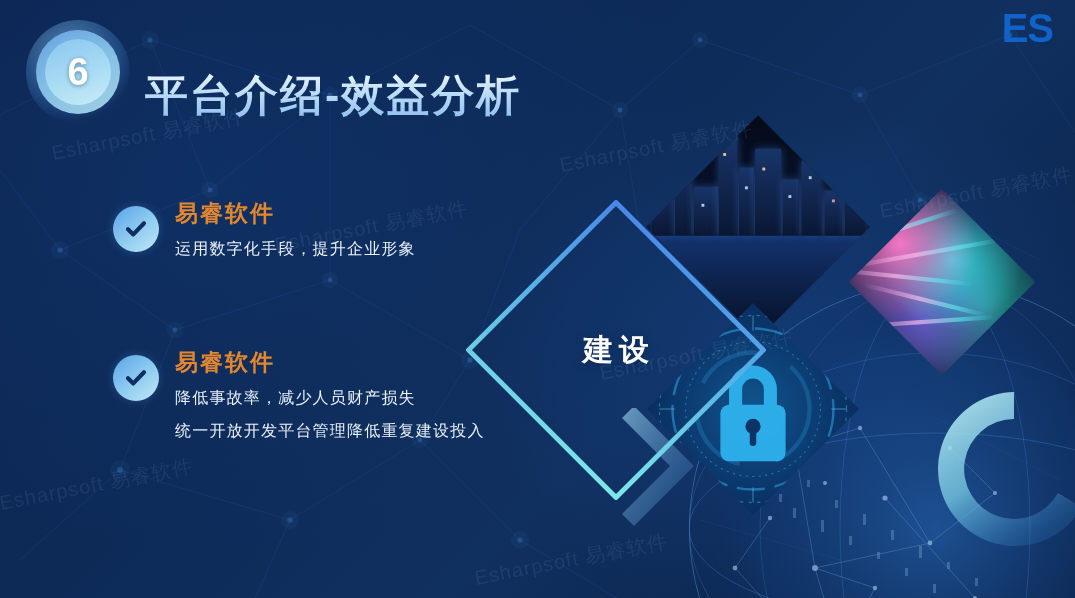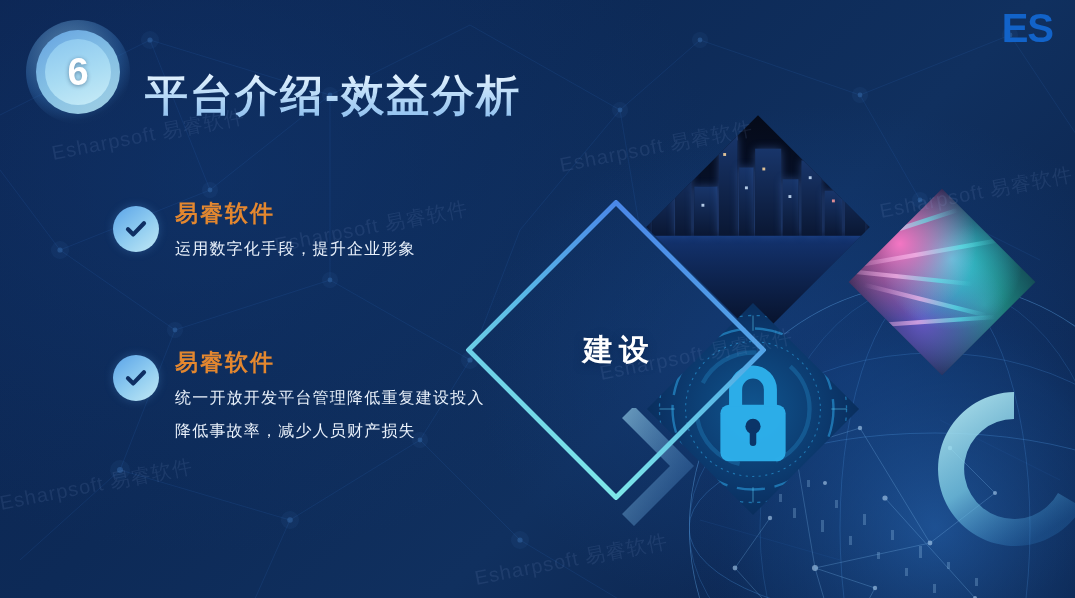--- a/index.html
+++ b/index.html
@@ -522,22 +522,22 @@
   </div>
 
   <div class="bullet-block" style="left:113px; top:355px;">
     <div class="check">
       <svg width="26" height="26" viewBox="0 0 26 26">
         <path d="M5 13.2 L10.3 18.4 L21 7.2" fill="none" stroke="#0f2f63" stroke-width="4.2" stroke-linecap="round" stroke-linejoin="round"></path>
       </svg>
     </div>
     <div class="bl-heading">易睿软件</div>
     <div class="bl-lines">
+      <div class="bl-line">降低事故率，减少人员财产损失</div>
       <div class="bl-line">统一开放开发平台管理降低重复建设投入</div>
-      <div class="bl-line">降低事故率，减少人员财产损失</div>
     </div>
   </div>
 
   <div class="wm" style="left:52px;  top:140px;">Esharpsoft 易睿软件</div>
   <div class="wm" style="left:560px; top:152px;">Esharpsoft 易睿软件</div>
   <div class="wm" style="left:880px; top:198px;">Esharpsoft 易睿软件</div>
   <div class="wm" style="left:275px; top:232px;">Esharpsoft 易睿软件</div>
   <div class="wm" style="left:600px; top:360px;">Esharpsoft 易睿软件</div>
   <div class="wm" style="left:0px;   top:490px;">Esharpsoft 易睿软件</div>
   <div class="wm" style="left:475px; top:565px;">Esharpsoft 易睿软件</div>

